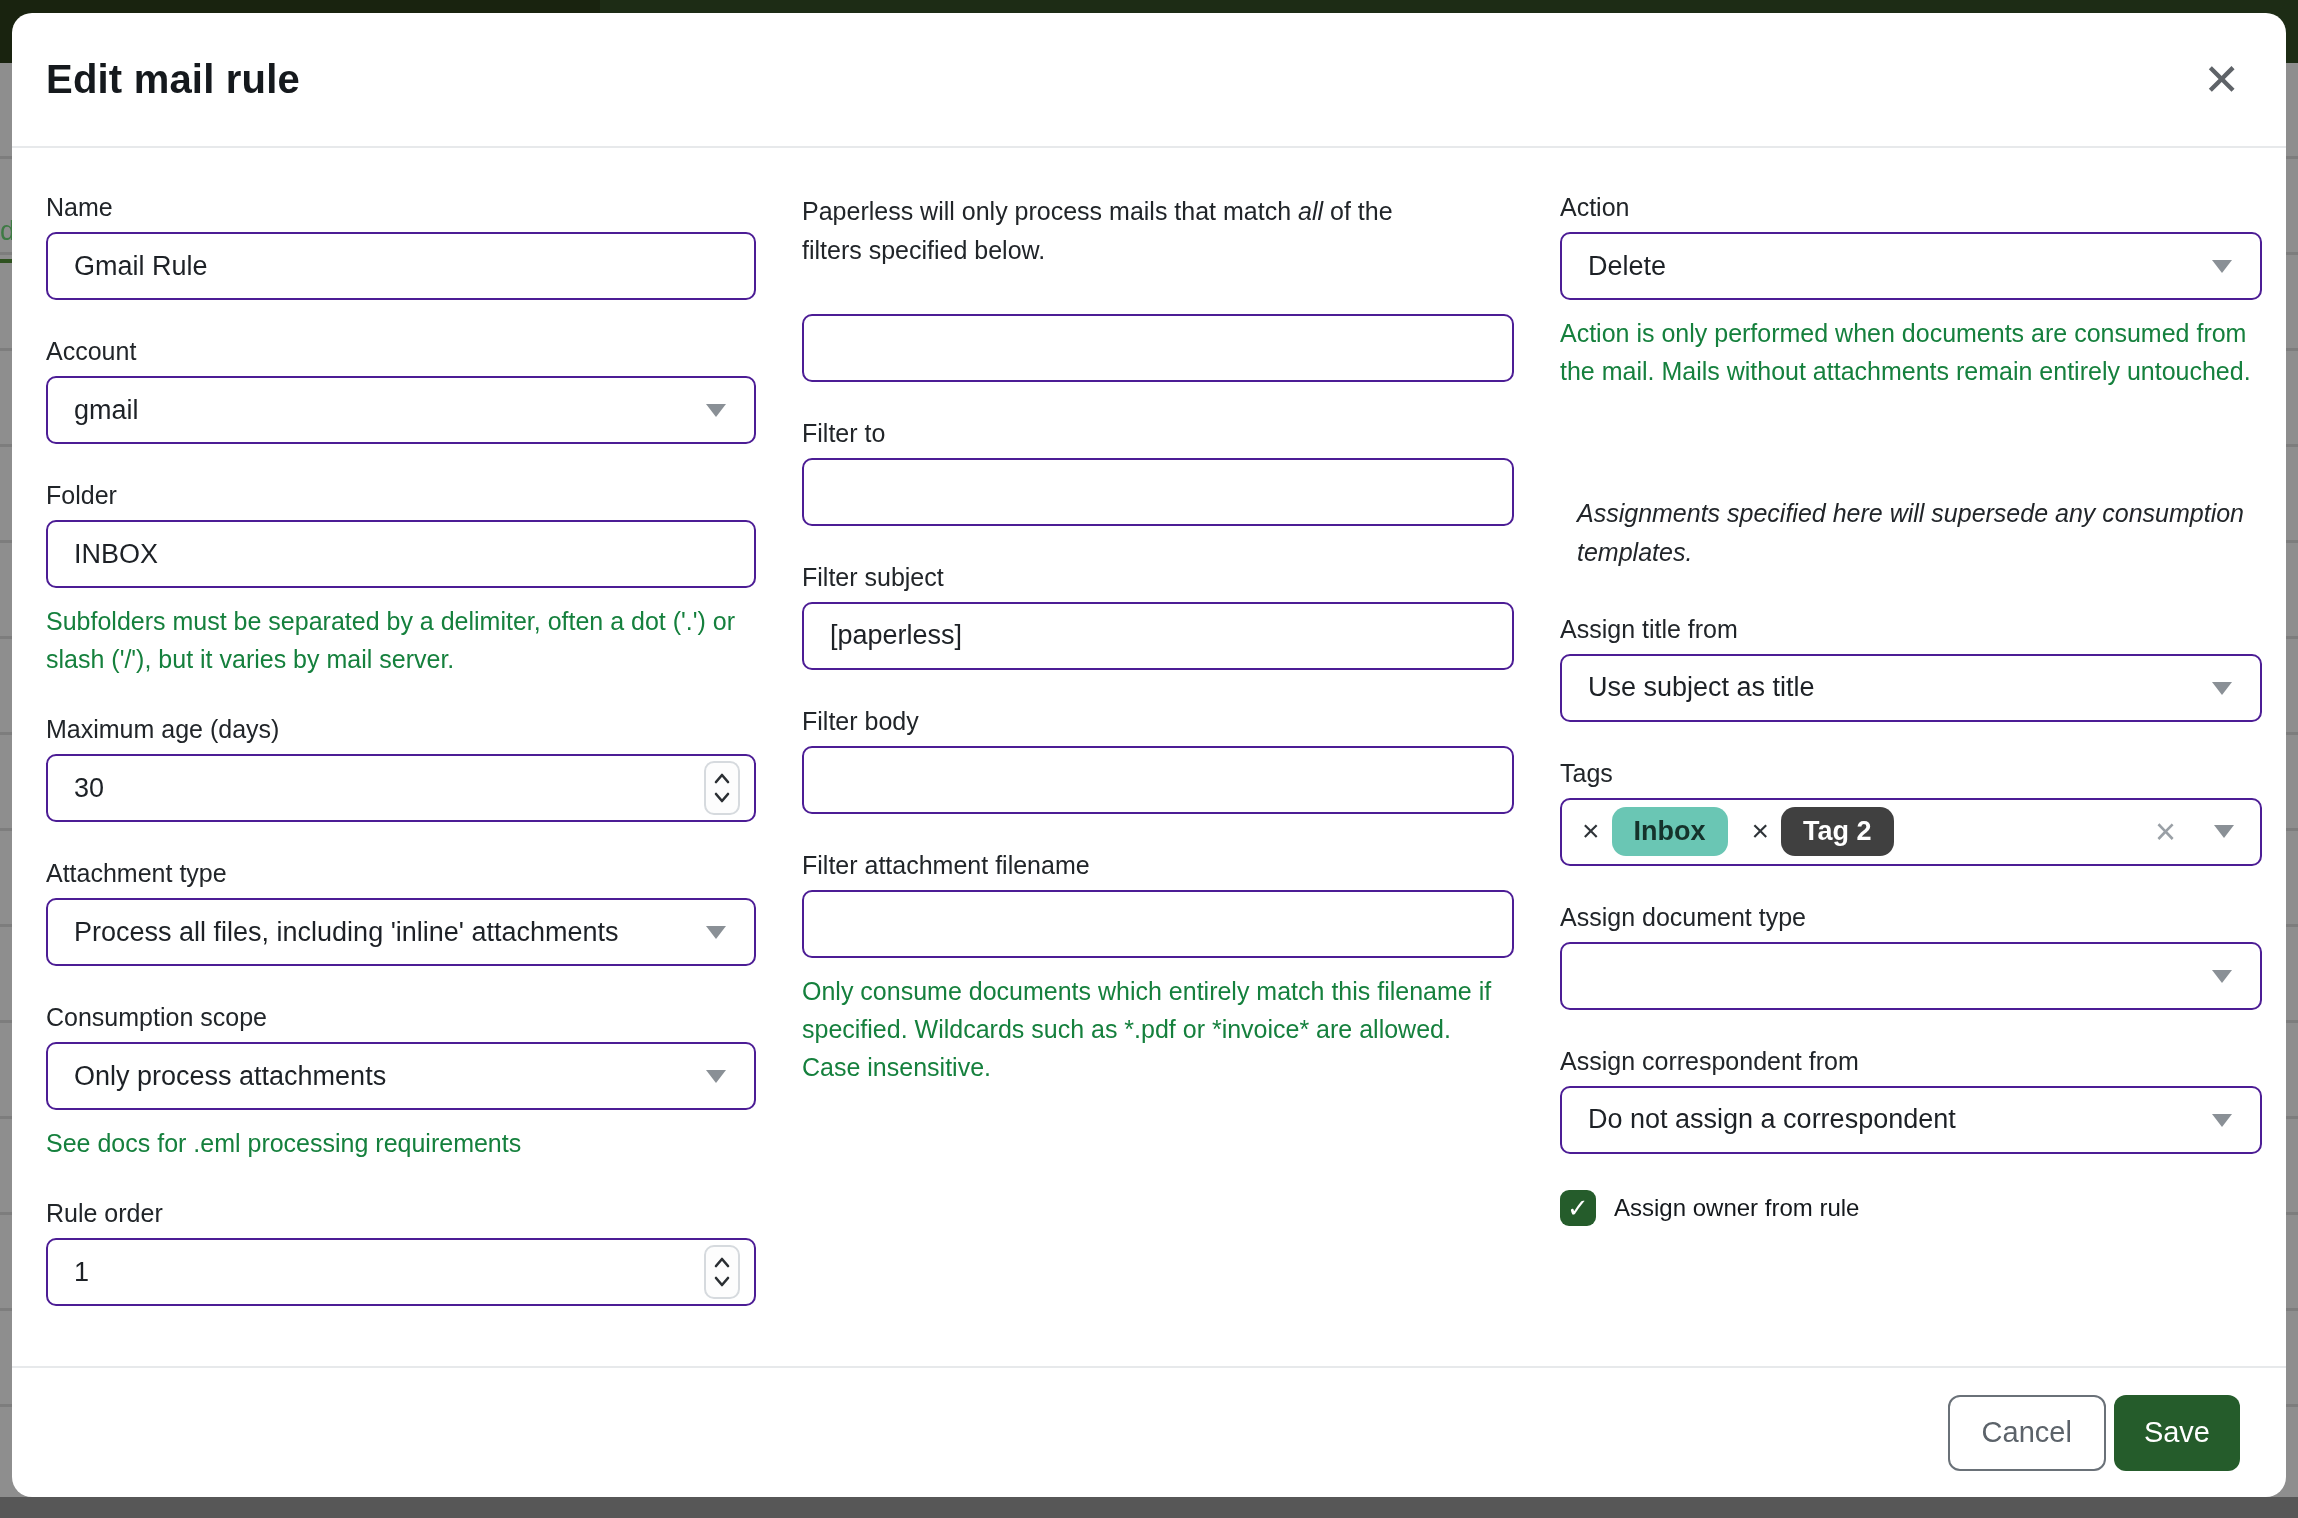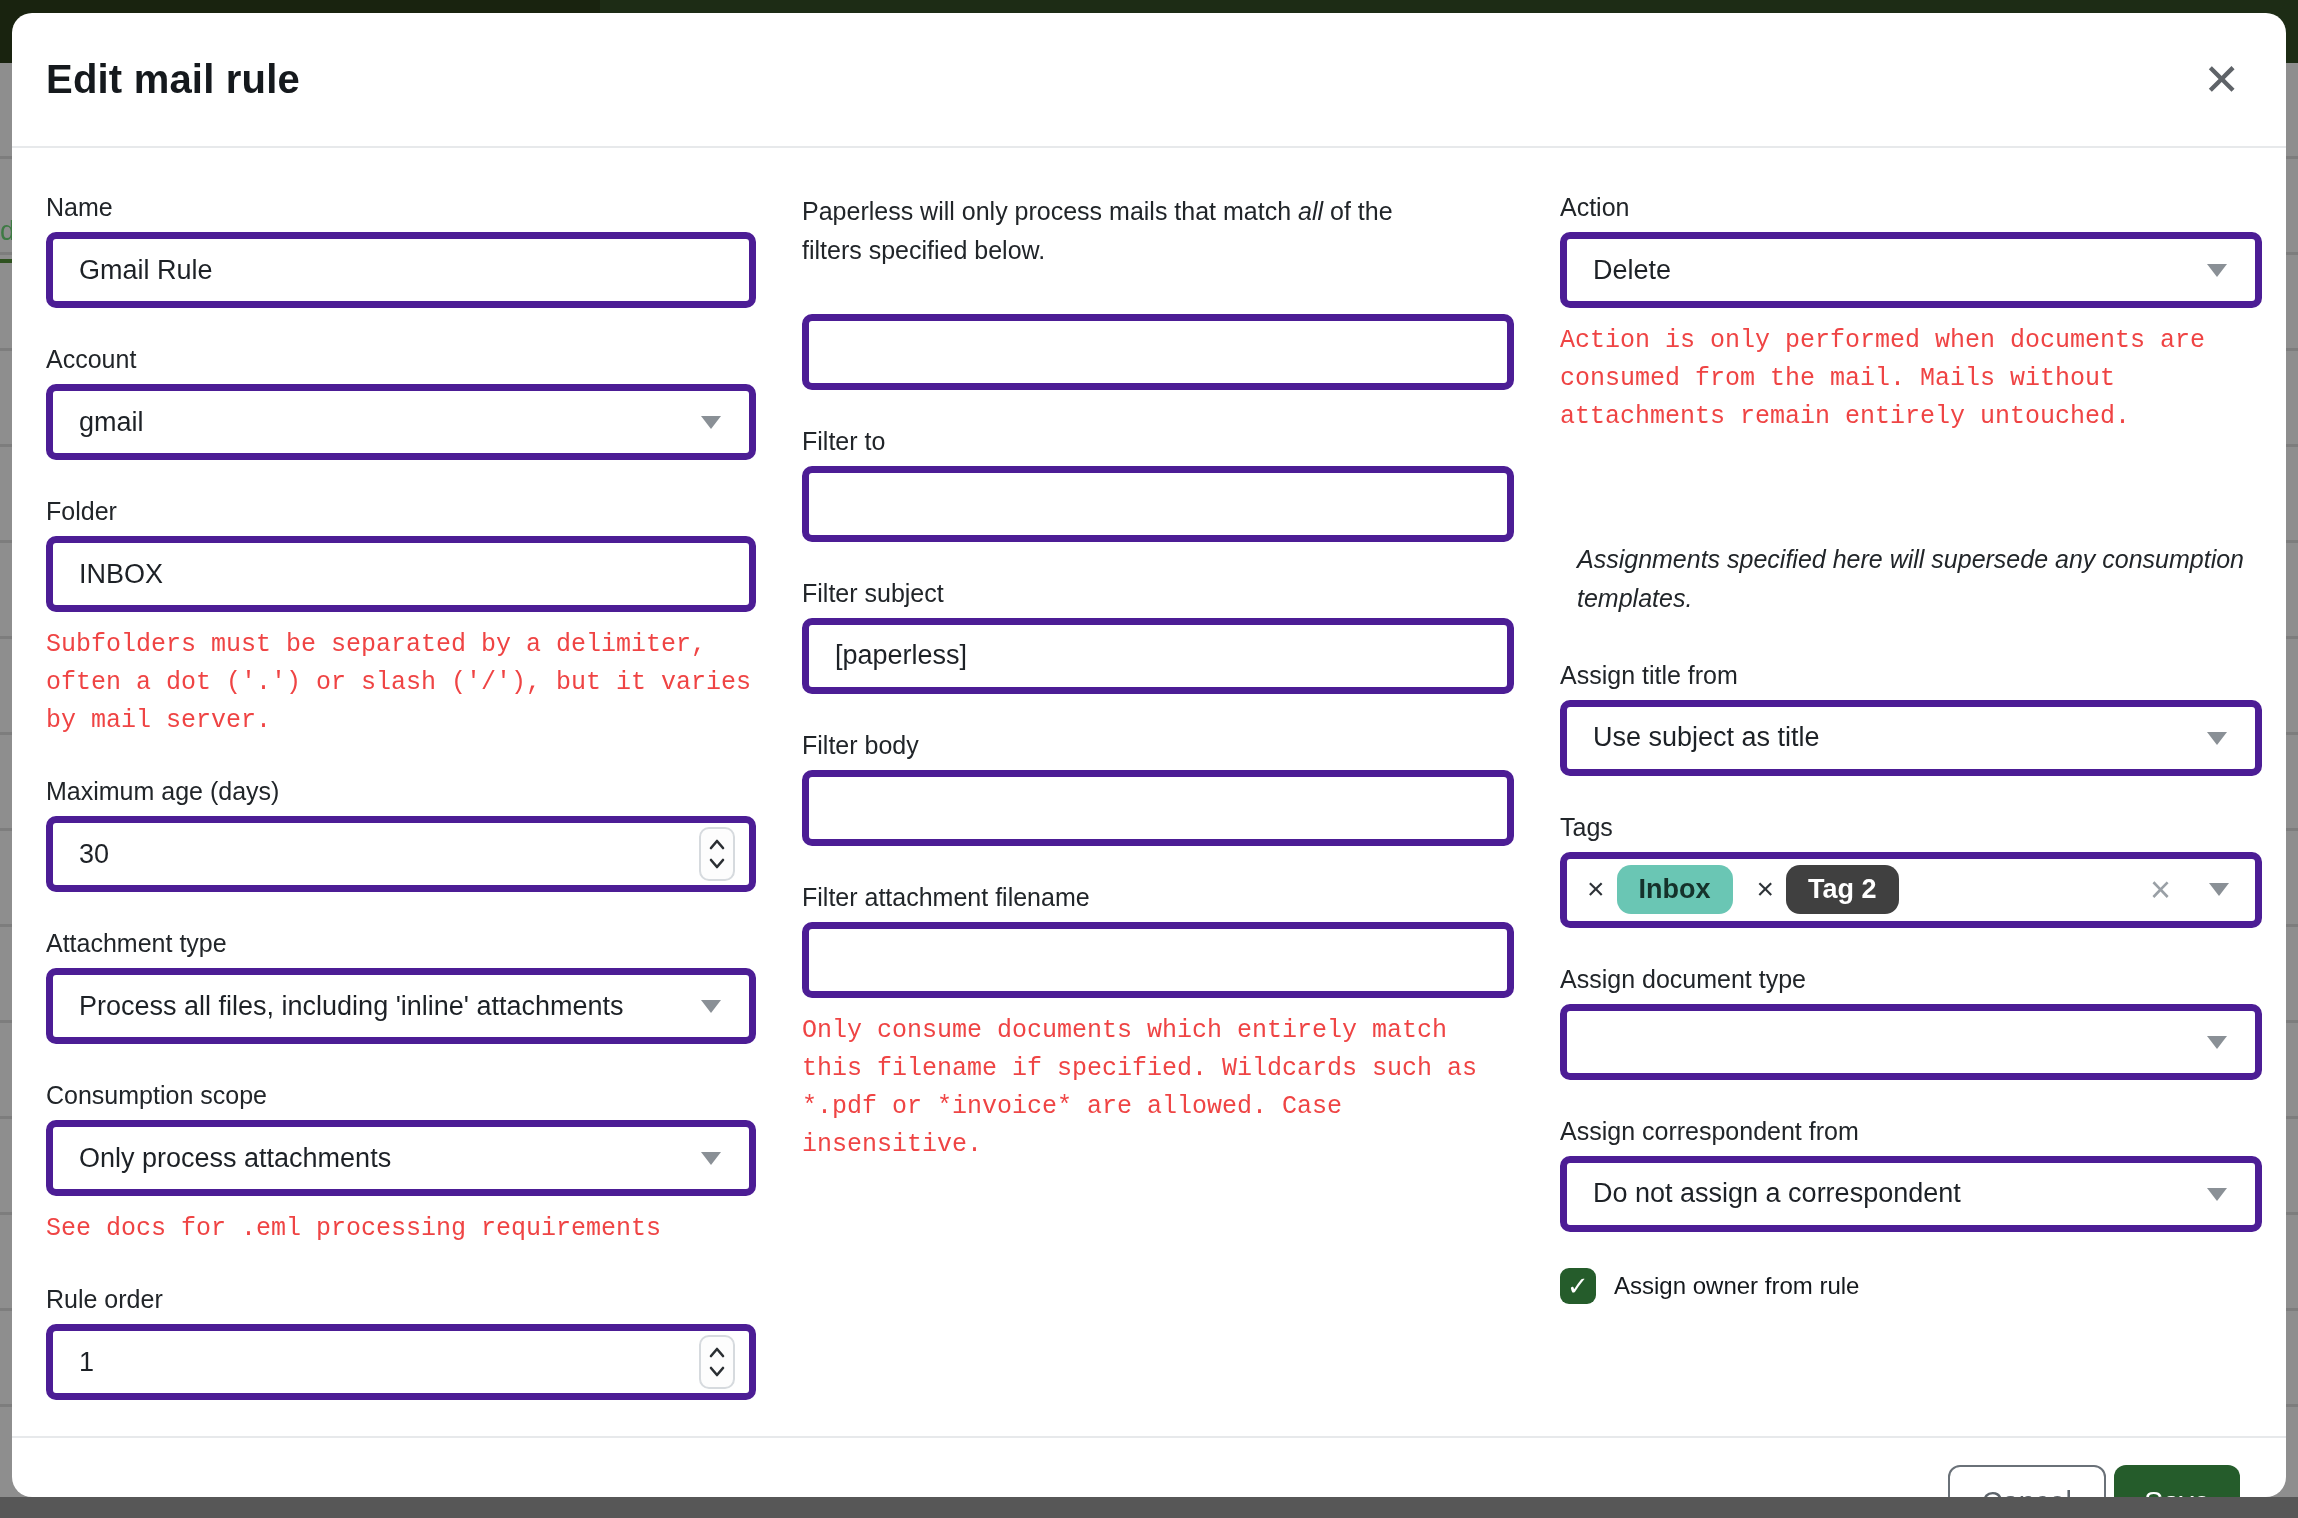--- a/index.html
+++ b/index.html
@@ -24,29 +24,29 @@
                 padding:0 46px 0 34px;border-bottom:2px solid #e7e9eb;}
   .modal-title{margin:0;font-size:40px;font-weight:700;color:#15191d;letter-spacing:.2px;}
   .close-btn{background:none;border:none;padding:0;font-size:44px;line-height:1;color:#5f6368;
              cursor:pointer;font-family:"DejaVu Sans", sans-serif;}
 
   .modal-body{flex:1 1 auto;padding:44px 24px 0 34px;display:grid;
               grid-template-columns:710px 712px 702px;column-gap:46px;align-content:start;}
 
   .group{margin-bottom:36px;}
   .field-label{display:block;font-size:25px;color:#212529;margin-bottom:10px;line-height:1.2;}
-  .control{position:relative;display:flex;align-items:center;width:100%;height:76px;
-           border:7px solid #4c1d95;border-radius:10px;background:#fff;
+  .control{position:relative;display:flex;align-items:center;width:100%;height:68px;
+           border:2px solid #4c1d95;border-radius:10px;background:#fff;
            padding:0 26px;font-size:27px;color:#1d2126;}
   input.control{font-family:"Liberation Sans", sans-serif;outline:none;}
   .select{padding-right:72px;cursor:pointer;}
   .caret{width:0;height:0;border-left:10px solid transparent;border-right:10px solid transparent;
          border-top:13px solid #8a9096;}
   .caret-abs{position:absolute;right:28px;top:50%;margin-top:-6px;}
-  .help{font-size:25px;line-height:1.52;color:#ef4444;margin-top:14px;font-family:Liberation Mono, monospace;}
+  .help{font-size:25px;line-height:1.52;color:#15803d;margin-top:14px;}
   .intro{font-size:25px;line-height:1.55;color:#212529;margin:0 0 44px 0;max-width:640px;}
   .note{font-size:25px;line-height:1.55;color:#212529;font-style:italic;margin:104px 0 42px 17px;}
 
   
   .num-spinner{position:absolute;right:14px;top:50%;margin-top:-27px;width:36px;height:54px;
                border:2px solid #d6dade;border-radius:10px;background:#fdfdfd;
                display:flex;align-items:center;justify-content:center;cursor:pointer;}
   .num-spinner svg{display:block;}
 
   

